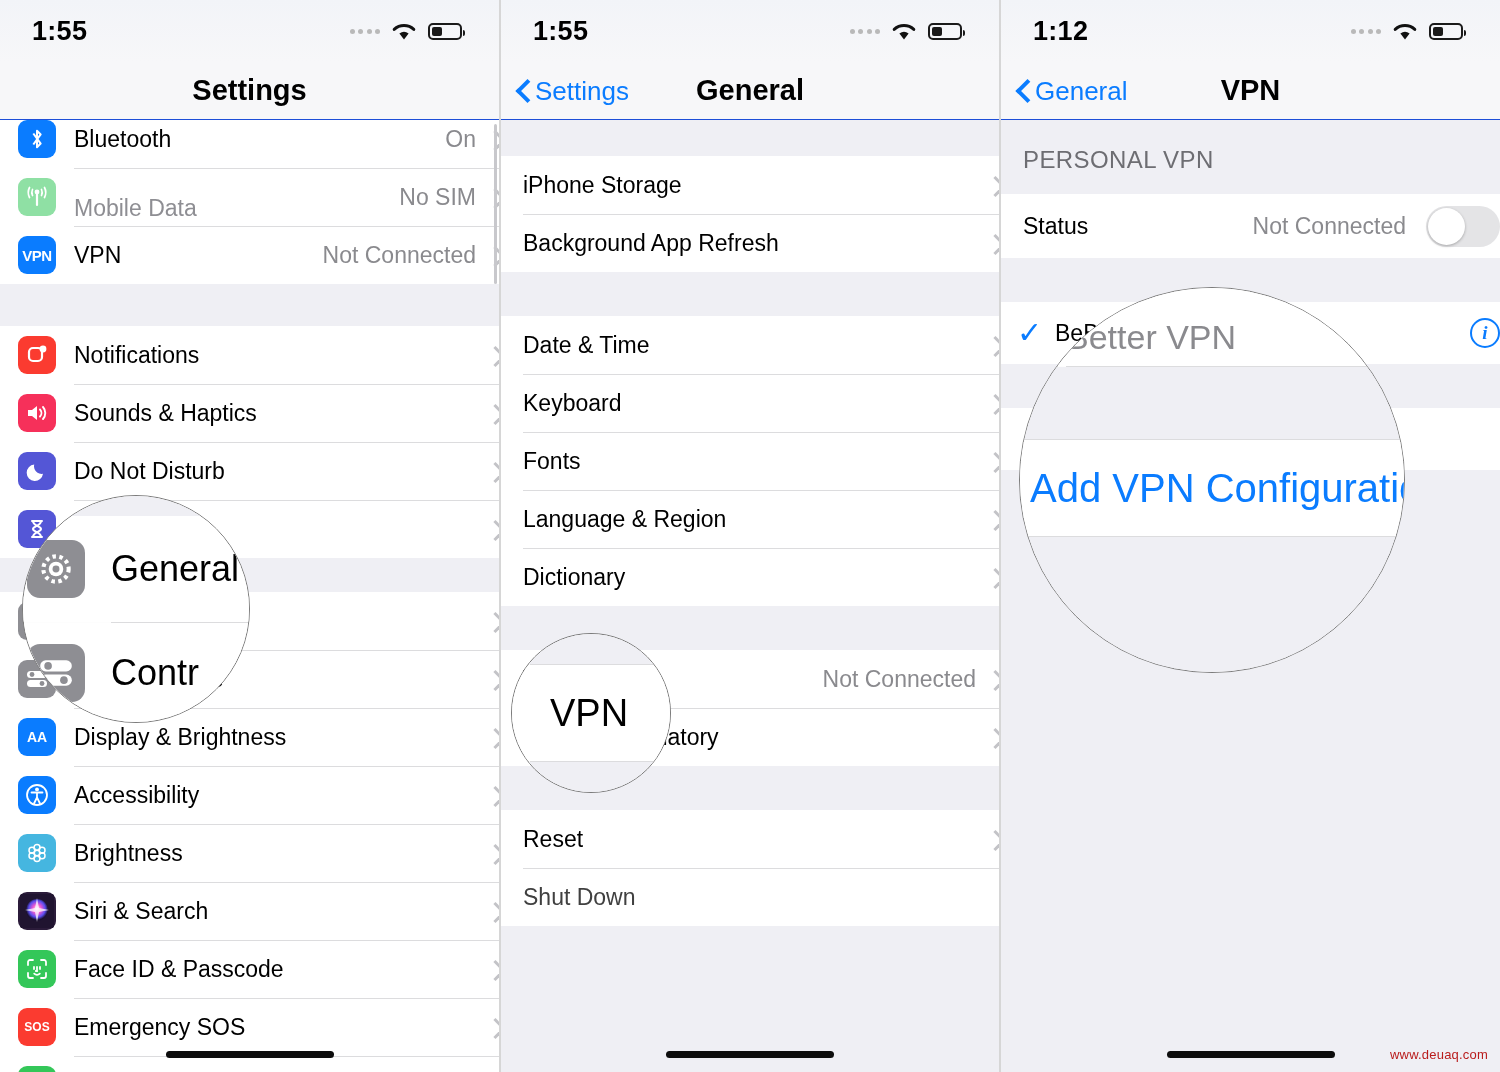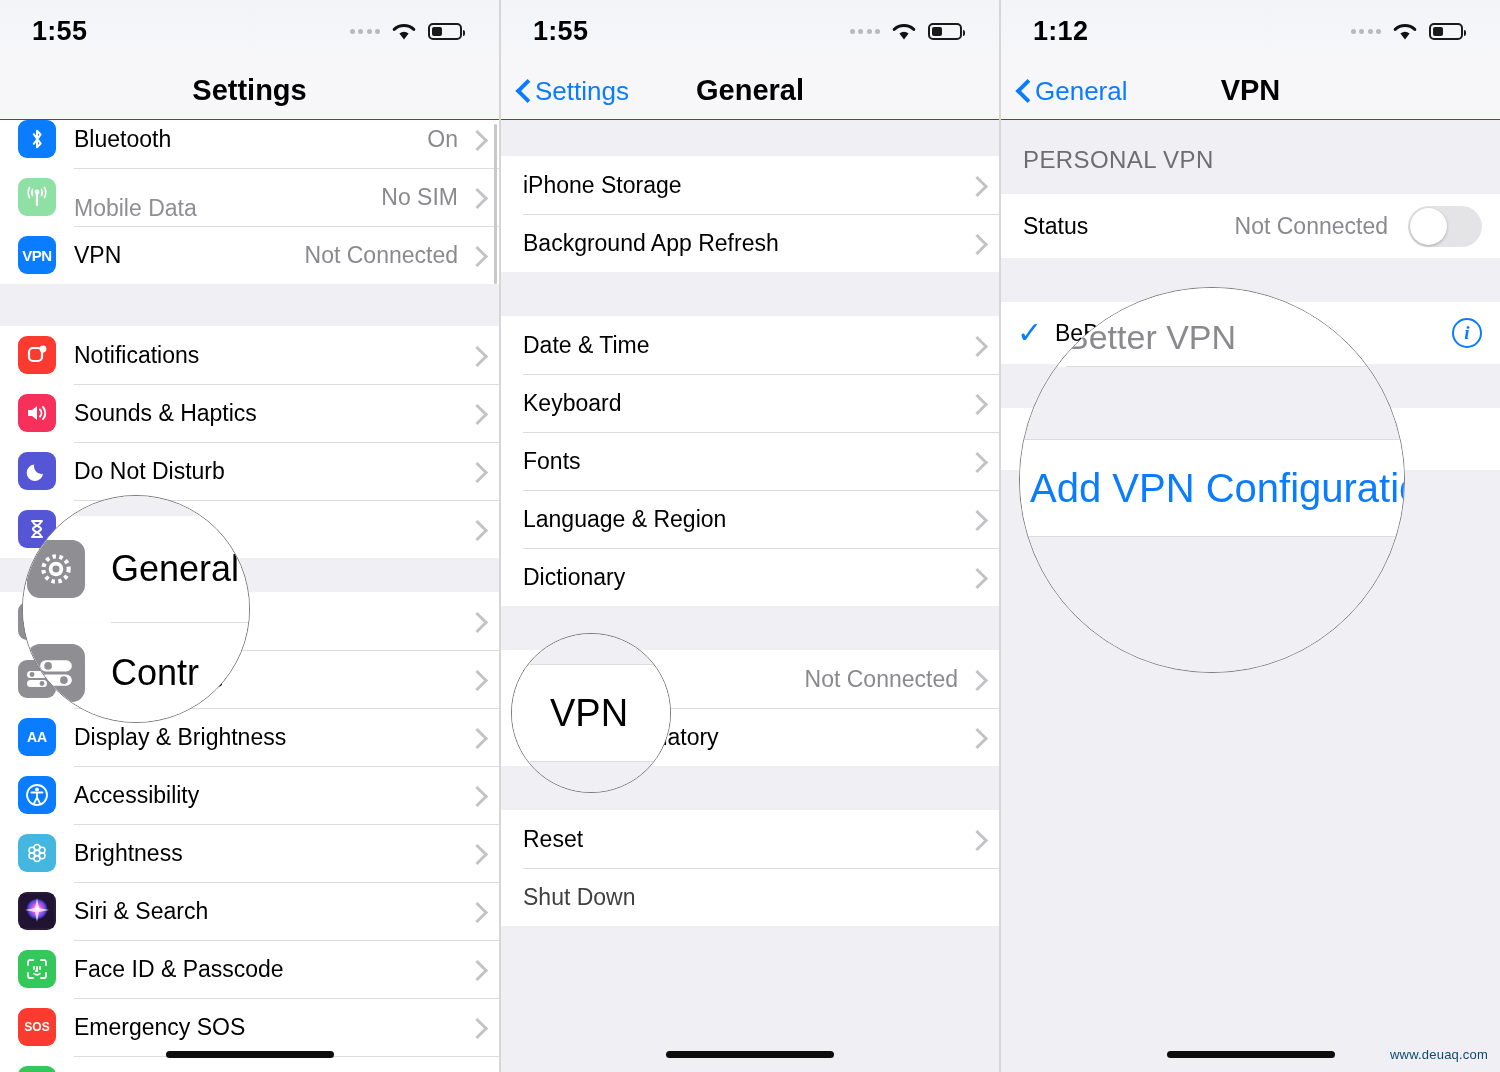--- a/index.html
+++ b/index.html
@@ -65,21 +65,21 @@
   }
 
   
   .scroll { position:relative; height:952px; background:#efeff4; overflow:hidden;}
   .gap { background:#efeff4; }
   .group { background:#ffffff; }
   .row {
     position:relative;
     display:flex; align-items:center;
     height:58px;
-    padding-left:18px; padding-right:18px;
+    padding-left:18px; 
     background:#fff;
   }
   .row.plain { padding-left:22px; }
   .row + .row:before{
     content:""; position:absolute; top:0; left:74px; right:0; height:1px; background:#dcdcde;
   }
   .row.plain + .row.plain:before{ left:22px; }
   .icon {
     width:38px;height:38px;border-radius:9px;flex:none;margin-right:18px;
     display:flex;align-items:center;justify-content:center;
@@ -129,21 +129,21 @@
   .mag {
     position:absolute; border-radius:50%;
     border:1.5px solid #7a7a7a;
     background:#fdfdfd;
     overflow:hidden;
     z-index:40;
   }
   .mag-inner{ position:absolute; transform-origin: 0 0; }
   .watermark{
     position:absolute; right:12px; bottom:10px;
-    font-size:13px; color:#0c4a6e; letter-spacing:.2px; z-index:60;
+    font-size:13px; color:#b91c1c; letter-spacing:.2px; z-index:60;
     font-family:"Liberation Sans", sans-serif;
   }
 
   
   .g-bt{background:#0a7cff;}
   .g-cell{background:#8fe0a4;}
   .g-vpn{background:#0a7cff;font-size:15px;letter-spacing:-.5px;}
   .g-notif{background:#fb3b30;}
   .g-sound{background:#f6305a;}
   .g-dnd{background:#5456d6;}

